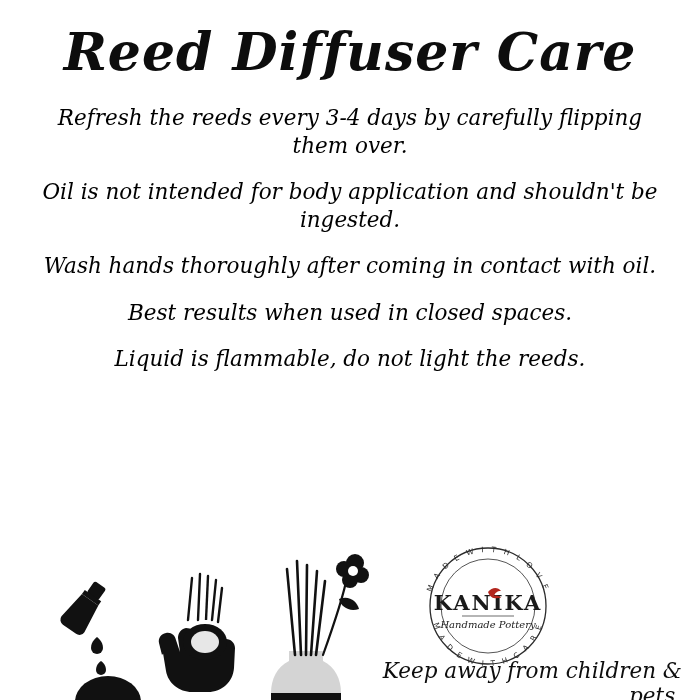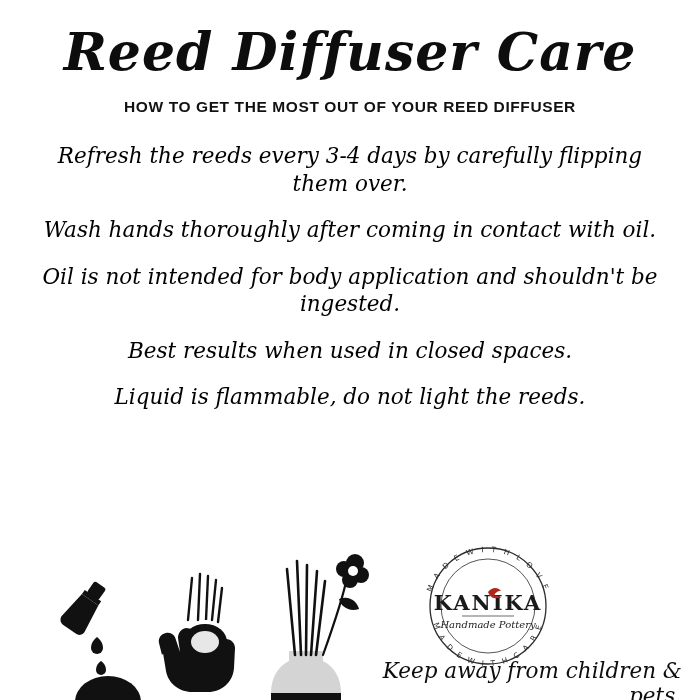--- a/index.html
+++ b/index.html
@@ -118,26 +118,25 @@
     font-size: 21.5px;
     color: #0d0d0d;
   }
 </style>
 </head>
 <body>
 
 <div id="card">
 
   <h1 class="title">Reed Diffuser Care</h1>
-  <div class="subtitle">HOW TO GET THE MOST OUT OF YOUR REED DIFFUSER</div>
 
   <div class="tips">
     <p class="tip">Refresh the reeds every 3-4 days by carefully flipping them over.</p>
+    <p class="tip">Oil is not intended for body application and shouldn't be ingested.</p>
     <p class="tip">Wash hands thoroughly after coming in contact with oil.</p>
-    <p class="tip">Oil is not intended for body application and shouldn't be ingested.</p>
     <p class="tip">Best results when used in closed spaces.</p>
     <p class="tip">Liquid is flammable, do not light the reeds.</p>
   </div>
 
   <div class="art-band">
 
     <svg class="art" id="art-pouring" viewBox="0 0 130 140">
       <g fill="#111111">
 
         <g transform="rotate(35 46 30)">

